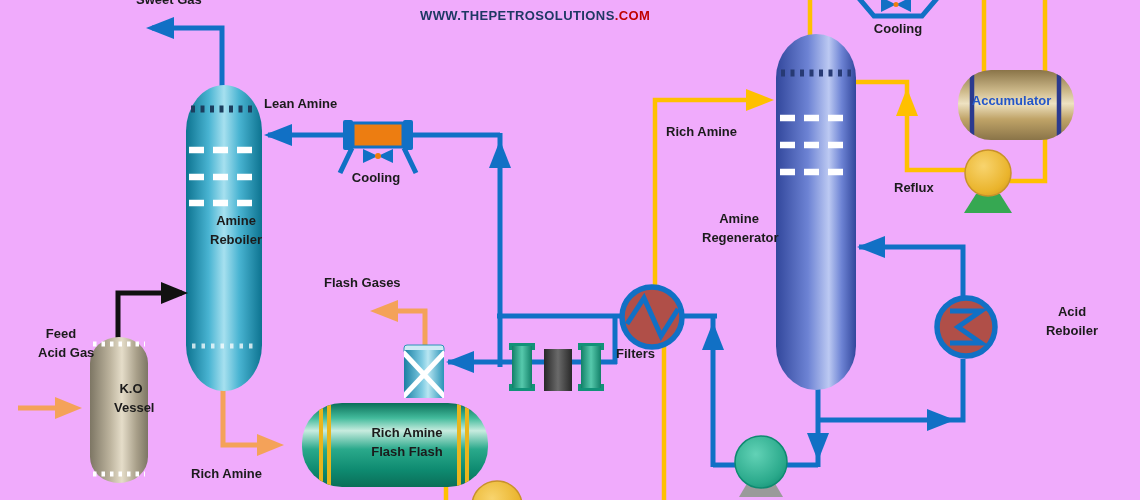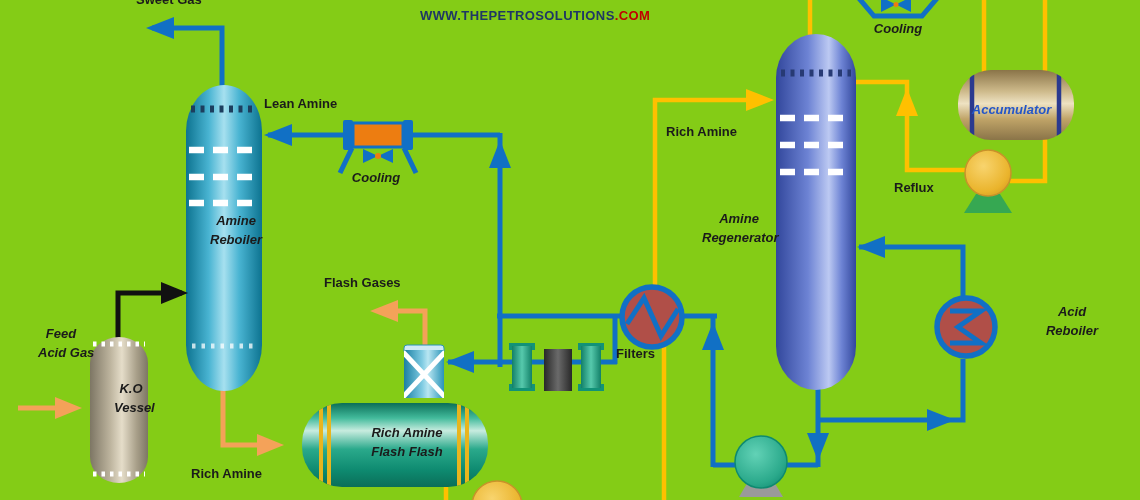--- a/index.html
+++ b/index.html
@@ -1,21 +1,21 @@
 <!DOCTYPE html>
 <html><head>
 <meta charset="utf-8">
 <style>
   html,body{margin:0;padding:0;background:#fff;}
-  #canvas{position:relative;width:1140px;height:500px;overflow:hidden;background:#84cc16;
+  #canvas{position:relative;width:1140px;height:500px;overflow:hidden;background:#f0abfc;
           font-family:"Liberation Sans",sans-serif;}
   #canvas svg{position:absolute;left:0;top:0;}
   .lbl{position:absolute;font:bold 13px "Liberation Sans",sans-serif;color:#1b1b1b;
        white-space:nowrap;line-height:19px;}
-  .ctr{text-align:center;font-style:italic;}
+  .ctr{text-align:center;}
   .l2 span{display:block;padding-left:24px;}
   .wm{font-size:13px;letter-spacing:.4px;}
   .wm .navy{color:#1F3864;}
   .wm .red{color:#C00000;}
   .accum-txt{color:#2456C8;}
 </style>
 </head>
 <body>
 
 <div id="canvas">
@@ -281,21 +281,21 @@
 
   <div class="lbl" style="left:666px;top:122px">Rich Amine</div>
 
   <div class="lbl ctr l2" style="left:678px;top:209px;width:98px">
       <span>Amine</span>
       <span>Regenerator</span>
     </div>
 
   <div class="lbl ctr" style="left:862px;top:19px;width:72px">Cooling</div>
 
-  <div class="lbl ctr accum-txt" style="left:958px;top:100px;width:107px">Accumulator</div>
+  <div class="lbl ctr accum-txt" style="left:958px;top:91px;width:107px">Accumulator</div>
 
   <div class="lbl" style="left:894px;top:178px">Reflux</div>
 
   <div class="lbl ctr l2" style="left:1018px;top:302px;width:84px">
       <span>Acid</span>
       <span>Reboiler</span>
     </div>
 </div>
 
 </body></html>

